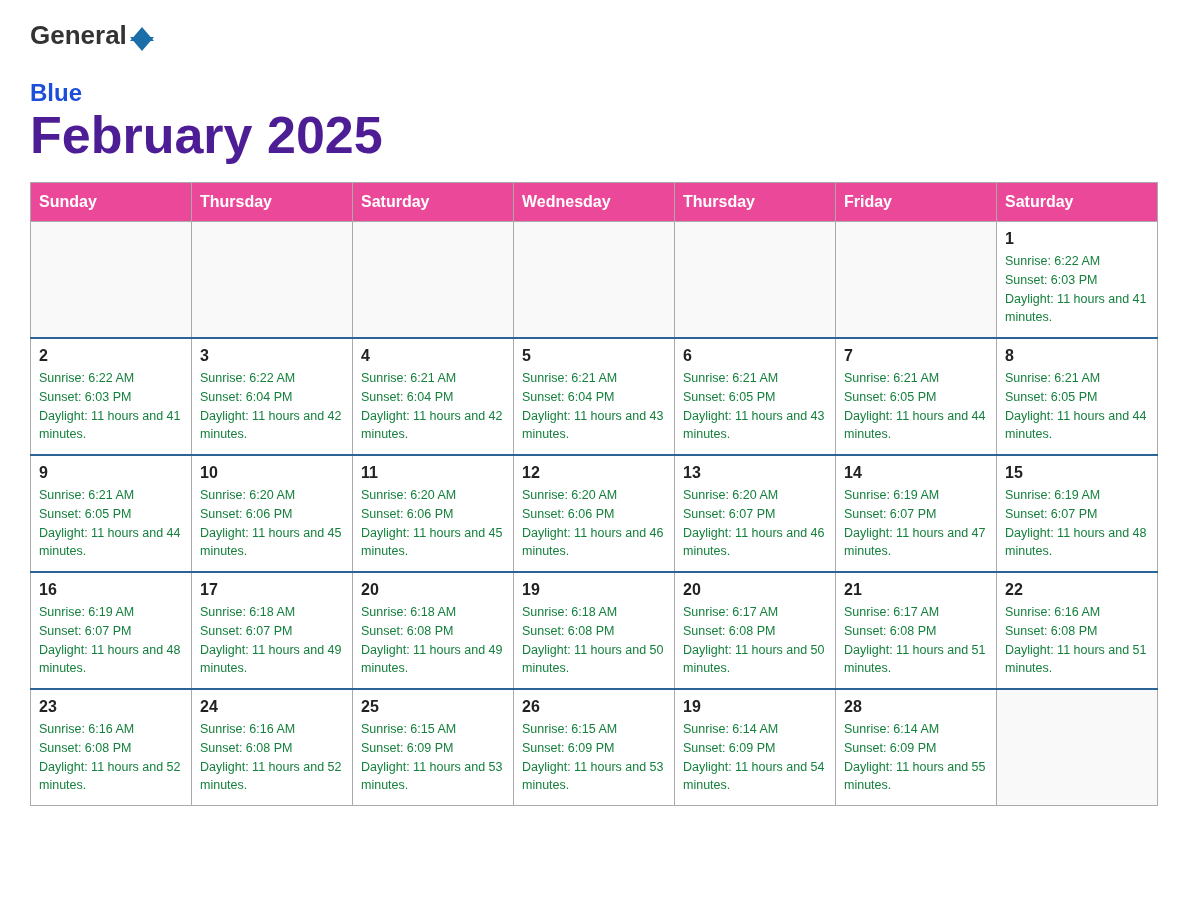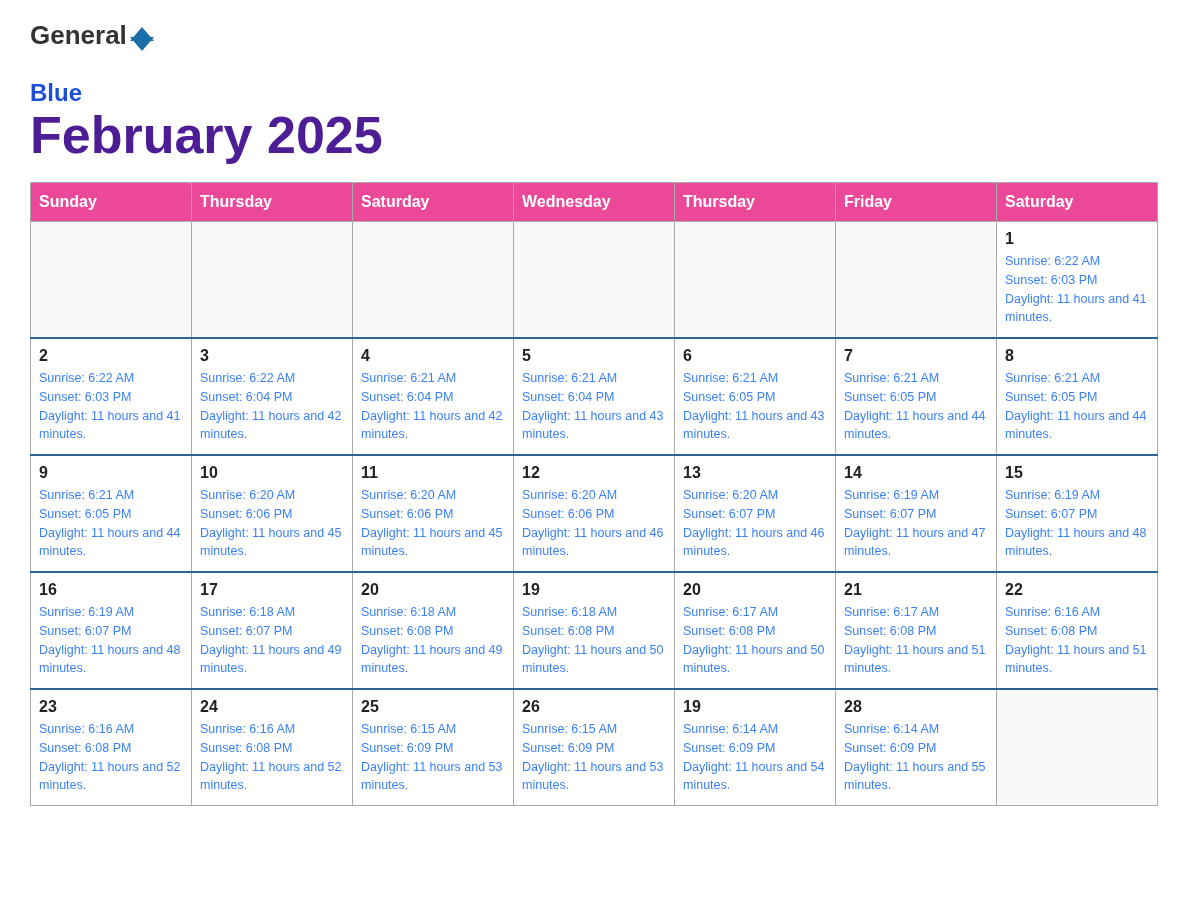--- a/index.html
+++ b/index.html
@@ -78,21 +78,21 @@
       min-height: 110px;
     }
     .day-number {
       font-size: 16px;
       font-weight: bold;
       color: #222;
       margin-bottom: 4px;
     }
     .day-info {
       font-size: 12.5px;
-      color: #3b82f6;
+      color: #15803d;
       line-height: 1.5;
     }
     .empty-cell {
       background: #f9f9f9;
     }
     tr td {
       background: #ffffff;
     }
     .row-top td {
       border-top: 2px solid #2a6496;

